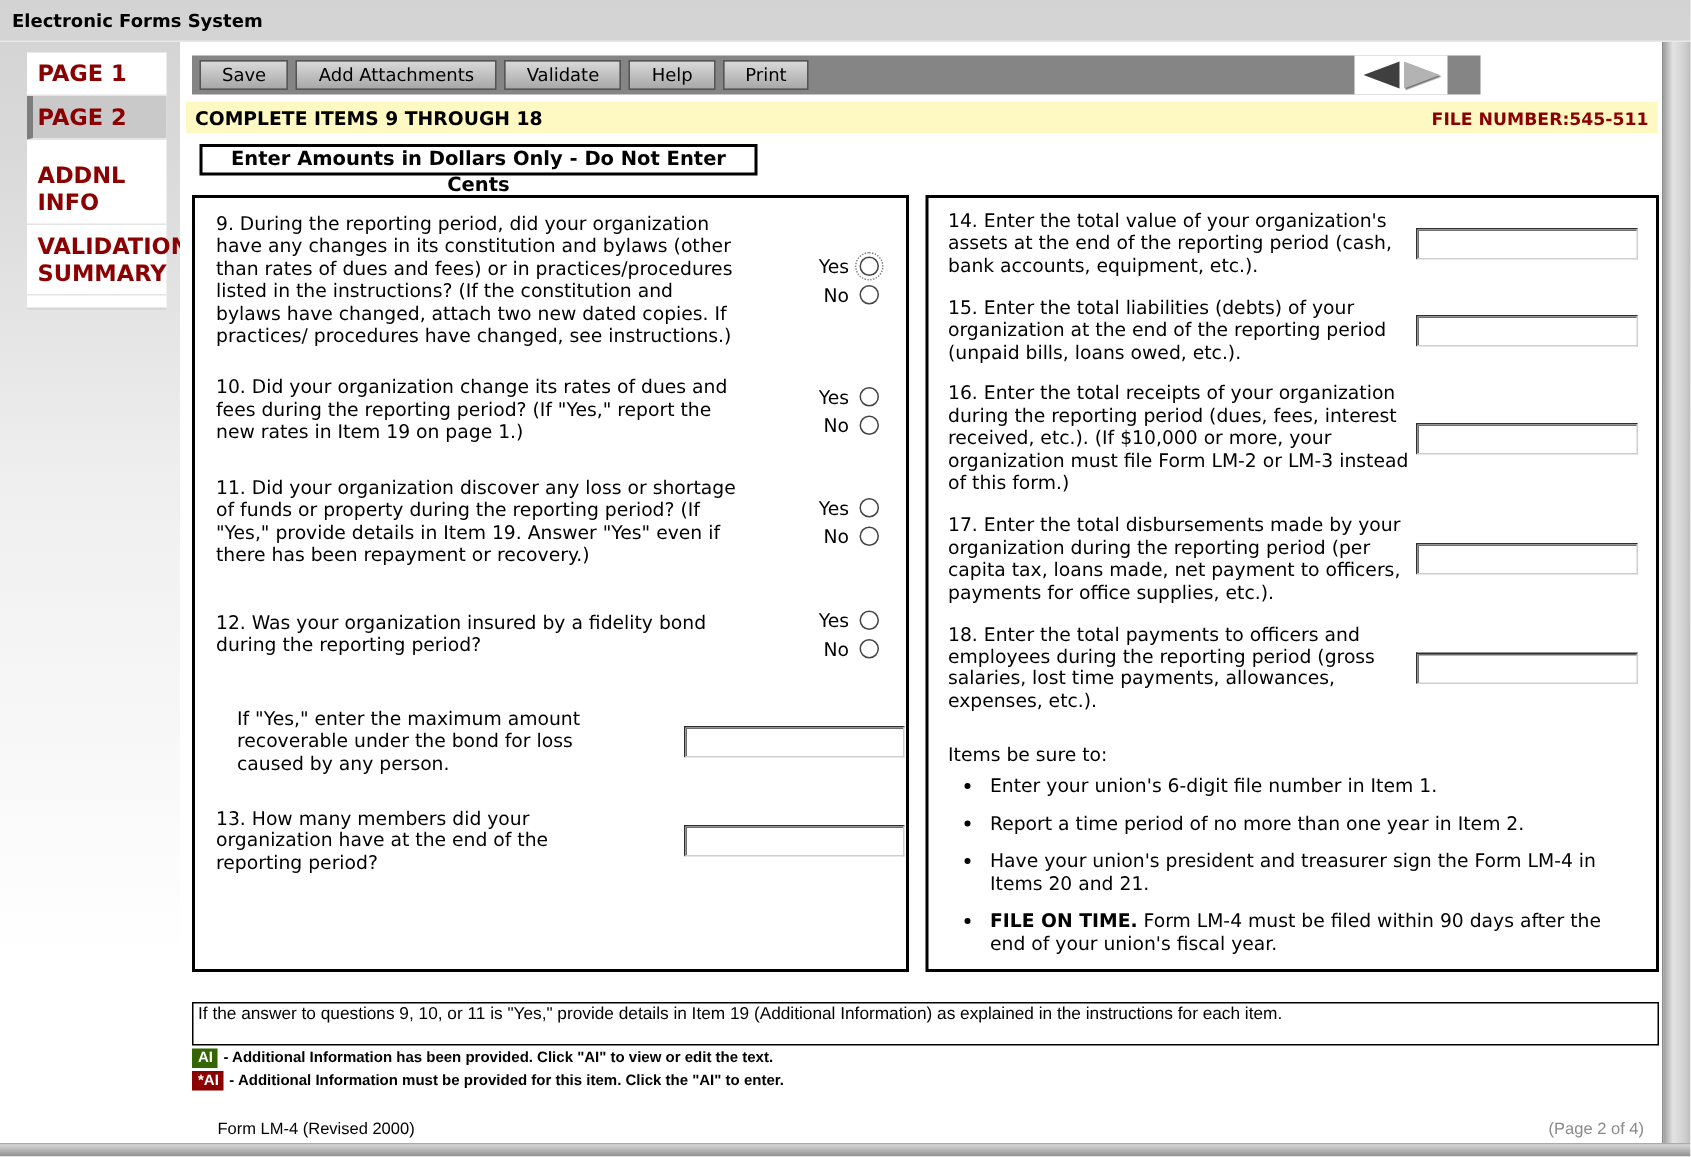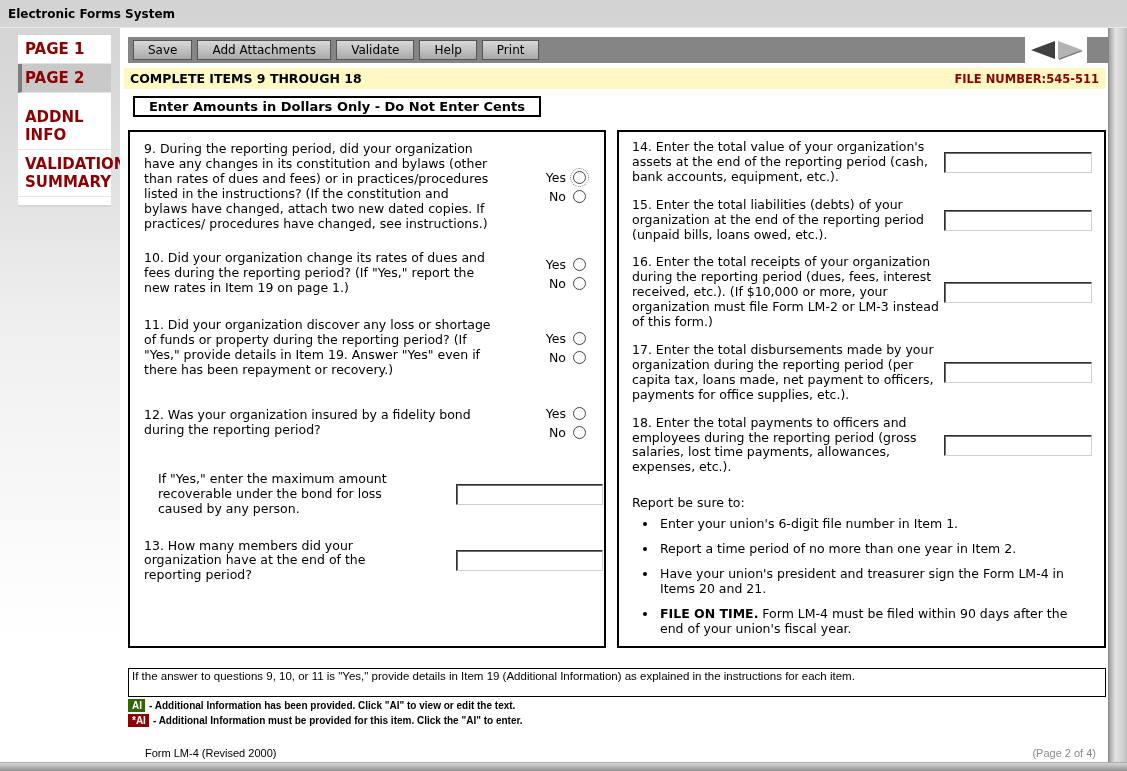--- a/index.html
+++ b/index.html
@@ -26,38 +26,38 @@
     padding-bottom:8px; border-bottom:2px solid #d7d7d7; }
   .side-item { font-size:15px; font-weight:bold; color:#8b0000; padding:5px 4px 5px 7px;
     border-bottom:1px solid #e4e4e4; cursor:pointer; }
   .side-item.active { background:#c9c9c9; border-left:4px solid #7d7d7d; padding-left:3px;
     margin-bottom:10px; }
   .side-item.gap-top { margin-top:2px; }
 
   
   .main { position:absolute; left:120px; top:28px; width:988px; height:734px; background:#fff; }
 
-  .toolbar { position:absolute; left:8px; top:9px; width:981px; height:26px; background:#858585;
+  .toolbar { position:absolute; left:8px; top:9px; width:859px; height:26px; background:#858585;
     display:flex; align-items:center; padding-left:5px; }
   .tbtn { height:20px; margin-right:5px; padding:0 14px; font-family:"DejaVu Sans",sans-serif;
     font-size:12px; color:#000; background:linear-gradient(to bottom,#d9d9d9,#a8a8a8);
     border:1px solid #555; cursor:pointer; }
   .nav-arrows { position:absolute; right:22px; top:0; width:62px; height:26px; background:#fff;
     display:flex; align-items:center; justify-content:center; gap:3px; }
   .arrow-left { width:0; height:0; border-top:9px solid transparent; border-bottom:9px solid transparent;
     border-right:24px solid #3f3f3f; cursor:pointer; }
   .arrow-right { width:0; height:0; border-top:9px solid transparent; border-bottom:9px solid transparent;
     border-left:24px solid #b3b3b3; filter:drop-shadow(1px 1px 0 #777); cursor:pointer; }
 
   .header-band { position:absolute; left:4px; top:40px; width:981px; height:21px; background:#fef9c3;
     display:flex; align-items:center; justify-content:space-between; padding:0 6px; }
   .header-band .htitle { font-size:12.5px; font-weight:bold; }
   .header-band .fileno { font-size:11.5px; font-weight:bold; color:#8b0000; }
 
-  .banner { position:absolute; left:13px; top:68px; width:408px; height:21px; border:2px solid #000;
+  .banner { position:absolute; left:13px; top:68px; width:372px; height:21px; border:2px solid #000;
     font-size:13px; font-weight:bold; text-align:center; line-height:17px; background:#fff; }
 
   
   .box-left  { position:absolute; left:8px;   top:102px; width:478px; height:518px; border:2px solid #000; background:#fff; padding:10px 0 0 14px; }
   .box-right { position:absolute; left:497px; top:102px; width:489px; height:518px; border:2px solid #000; background:#fff; padding:8px 12px 0 13px; }
 
   .qtext { font-size:12.5px; line-height:14.9px; }
   .qrow { display:flex; align-items:center; }
   .qrow .qtext { width:348px; }
   .yesno { margin-left:auto; margin-right:18px; }
@@ -229,21 +229,21 @@
       <div class="qtext">17. Enter the total disbursements made by your organization during the reporting period (per capita tax, loans made, net payment to officers, payments for office supplies, etc.).</div>
       <input type="text" class="field" value="" style="">
     </div>
 
     <div class="qrow2">
       <div class="qtext">18. Enter the total payments to officers and employees during the reporting period (gross salaries, lost time payments, allowances, expenses, etc.).</div>
       <input type="text" class="field" value="" style="">
     </div>
 
     <div class="reminders">
-      <div>Report be sure to:</div>
+      <div>Items be sure to:</div>
       <ul>
         <li><b></b><span>Enter your union's 6-digit file number in Item 1.</span></li>
         <li><b></b><span>Report a time period of no more than one year in Item 2.</span></li>
         <li><b></b><span>Have your union's president and treasurer sign the Form LM-4 in Items 20 and 21.</span></li>
         <li><b>FILE ON TIME.</b><span> Form LM-4 must be filed within 90 days after the end of your union's fiscal year.</span></li>
       </ul>
     </div>
   </div>
 
   <div class="notebox">If the answer to questions 9, 10, or 11 is "Yes," provide details in Item 19 (Additional Information) as explained in the instructions for each item.</div>

